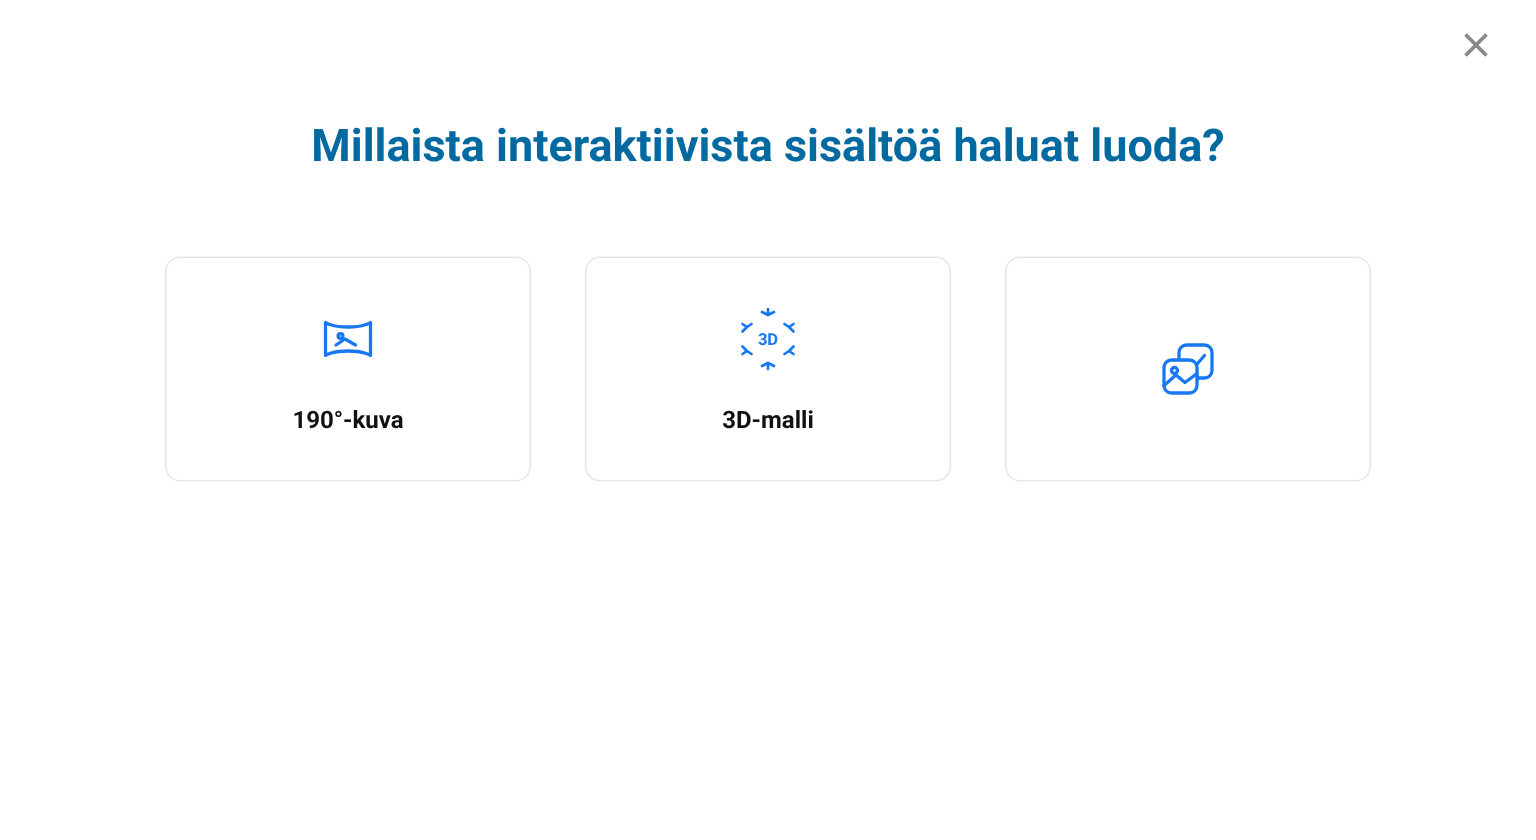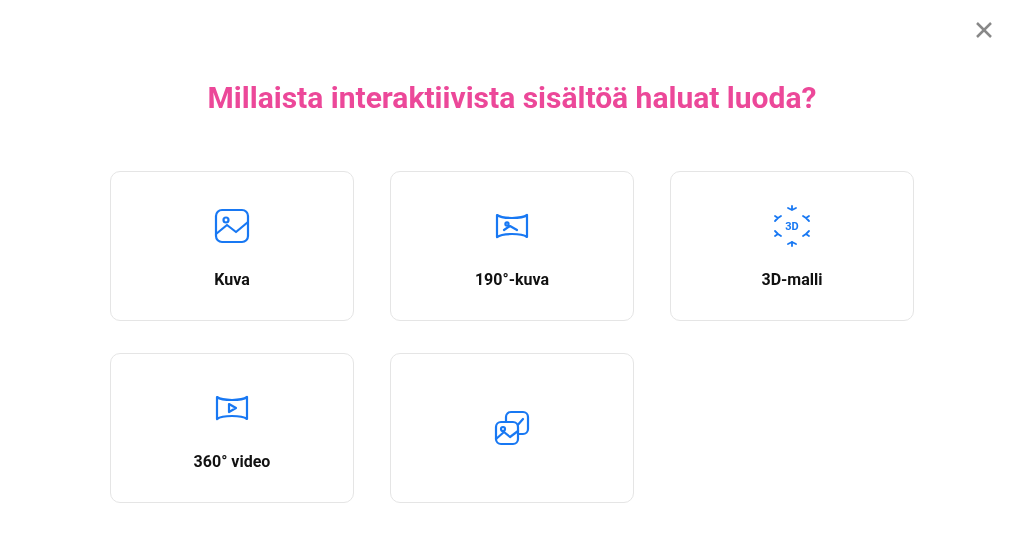--- a/index.html
+++ b/index.html
@@ -19,21 +19,21 @@
       cursor: pointer;
       display: flex;
       align-items: center;
       justify-content: center;
     }
     .close svg { stroke: #888; stroke-width: 2.5; }
     .title {
       text-align: center;
       font-size: 30px;
       font-weight: 700;
-      color: #ec4899;
+      color: #0369a1;
       margin-top: 80px;
     }
     .grid {
       margin: 56px auto 0;
       display: grid;
       grid-template-columns: repeat(3, 244px);
       grid-template-rows: repeat(2, 150px);
       gap: 32px 36px;
       width: fit-content;
     }
@@ -84,30 +84,20 @@
         <line x1="3" y1="3" x2="17" y2="17"></line>
         <line x1="17" y1="3" x2="3" y2="17"></line>
       </svg>
   </span>
 </div>
 
 <h1 class="title">Millaista interaktiivista sisältöä haluat luoda?</h1>
 
 <div class="grid">
 
-  <div class="card">
-    <span class="icon">
-      <svg width="44" height="44" viewBox="0 0 44 44">
-        <rect x="6" y="6" width="32" height="32" rx="6"></rect>
-        <circle cx="16" cy="16" r="2.5"></circle>
-        <path d="M6 30 L17 21 L26 28 L38 18"></path>
-      </svg>
-    </span>
-    <span class="label">Kuva</span>
-  </div>
 
   <div class="card">
     <span class="icon">
       <svg width="44" height="44" viewBox="0 0 44 44">
         <path d="M7 11 C7 11 11 14 22 14 C33 14 37 11 37 11 L37 33 C37 33 33 30 22 30 C11 30 7 33 7 33 Z"></path>
         <circle cx="17" cy="20" r="1.6"></circle>
         <path d="M14 26 L20 22 L27 26"></path>
       </svg>
     </span>
     <span class="label">190°-kuva</span>
@@ -122,29 +112,20 @@
         <path d="M36 14 L39 12 M36 14 L39 17 M36 14 L33 12" stroke-width="1.8"></path>
         <path d="M8 30 L5 32 M8 30 L5 27 M8 30 L11 32" stroke-width="1.8"></path>
         <path d="M36 30 L39 32 M36 30 L39 27 M36 30 L33 32" stroke-width="1.8"></path>
         <text x="22" y="26" text-anchor="middle" class="txt3d">3D</text>
       </svg>
     </span>
     <span class="label">3D-malli</span>
   </div>
 
 
-  <div class="card">
-    <span class="icon">
-      <svg width="44" height="44" viewBox="0 0 44 44">
-        <path d="M7 11 C7 11 11 14 22 14 C33 14 37 11 37 11 L37 33 C37 33 33 30 22 30 C11 30 7 33 7 33 Z"></path>
-        <path d="M19 18 L26 22 L19 26 Z"></path>
-      </svg>
-    </span>
-    <span class="label">360° video</span>
-  </div>
 
   <div class="card">
     <span class="icon">
       <svg width="44" height="44" viewBox="0 0 44 44">
         <rect x="16" y="6" width="22" height="22" rx="5"></rect>
         <path d="M33 13 L26 21 L22 17"></path>
         <rect x="6" y="16" width="22" height="22" rx="5" fill="#fff"></rect>
         <circle cx="13" cy="23" r="2"></circle>
         <path d="M6 33 L14 26 L20 31 L28 25"></path>
       </svg>

